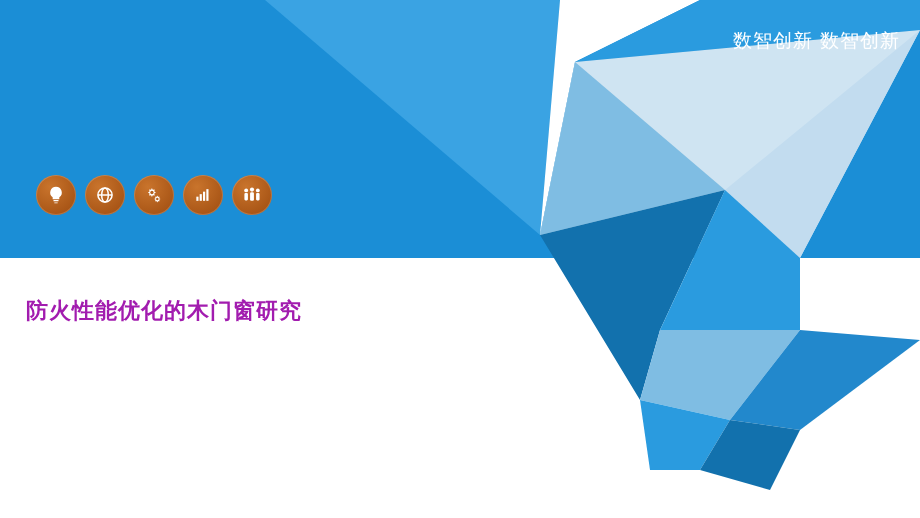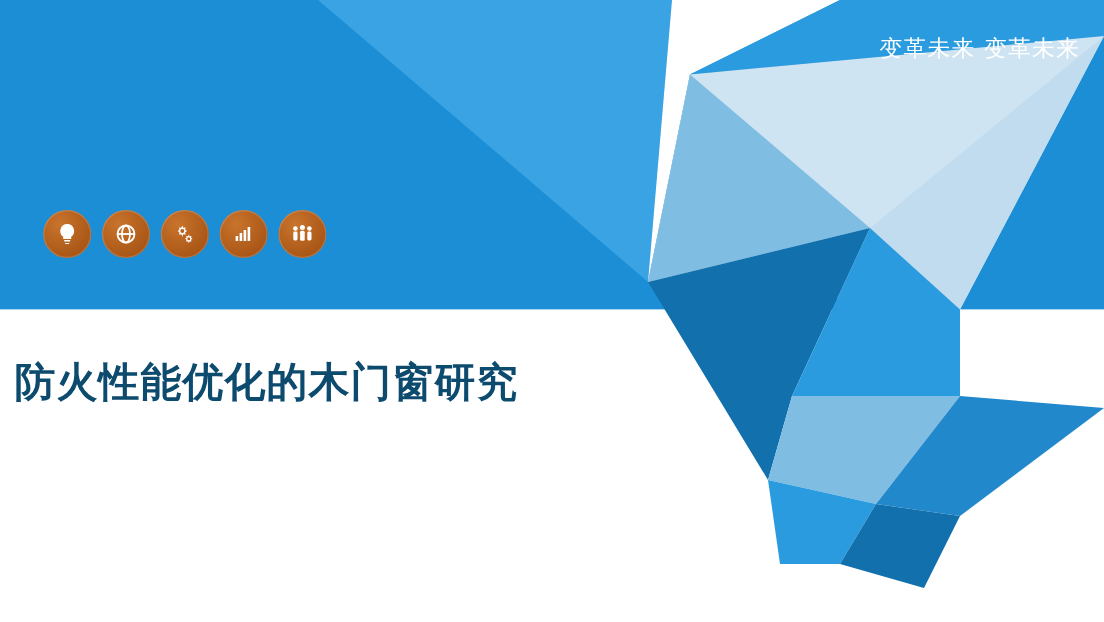--- a/index.html
+++ b/index.html
@@ -54,26 +54,26 @@
     align-items: center;
     justify-content: center;
     color: #ffffff;
     font-size: 17px;
     line-height: 1;
   }
   .icon-badge svg { display: block; }
   
   .slide-title {
     position: absolute;
-    left: 12px;
+    left: 26px;
     top: 296px;
     font-family: "Liberation Sans", sans-serif;
     font-weight: bold;
-    font-size: 34px;
-    color: #0c4a6e;
+    font-size: 22px;
+    color: #a21caf;
     letter-spacing: 1px;
     white-space: nowrap;
   }
 </style>
 </head>
 <body>
 
 <div id="slide">
 
   <svg class="bg-svg" viewBox="0 0 920 518" preserveAspectRatio="none">
@@ -100,21 +100,21 @@
     <polygon points="800,258 920,258 920,340 800,330" fill="#1271ad" opacity="0.0"></polygon>
     <polygon points="800,330 920,340 800,430 730,420" fill="#2288cc"></polygon>
     <polygon points="640,400 730,420 700,470 650,470" fill="#2a9bdf"></polygon>
     <polygon points="730,420 800,430 770,490 700,470" fill="#1271ad"></polygon>
     <polygon points="540,235 640,400 650,470 560,300" fill="#1b8ed6" opacity="0.0"></polygon>
     <polygon points="800,430 920,340 920,440" fill="#7fbde3" opacity="0.0"></polygon>
 
     <polygon points="0,258 540,258 540,235 0,235" fill="#1b8ed6" opacity="0.0"></polygon>
   </svg>
 
-  <div class="tagline">变革未来  变革未来</div>
+  <div class="tagline">数智创新  数智创新</div>
 
   <div class="icon-row">
     <div class="icon-badge">
       <svg width="20" height="20" viewBox="0 0 24 24" fill="#fff">
         <path d="M12 2a7 7 0 0 0-4 12.7V17h8v-2.3A7 7 0 0 0 12 2zm-3 16h6v1.5H9V18zm1 3h4v1h-4v-1z"></path>
       </svg>
     </div>
     <div class="icon-badge">
       <svg width="20" height="20" viewBox="0 0 24 24" fill="none" stroke="#fff" stroke-width="1.8">
         <circle cx="12" cy="12" r="8.5"></circle>

